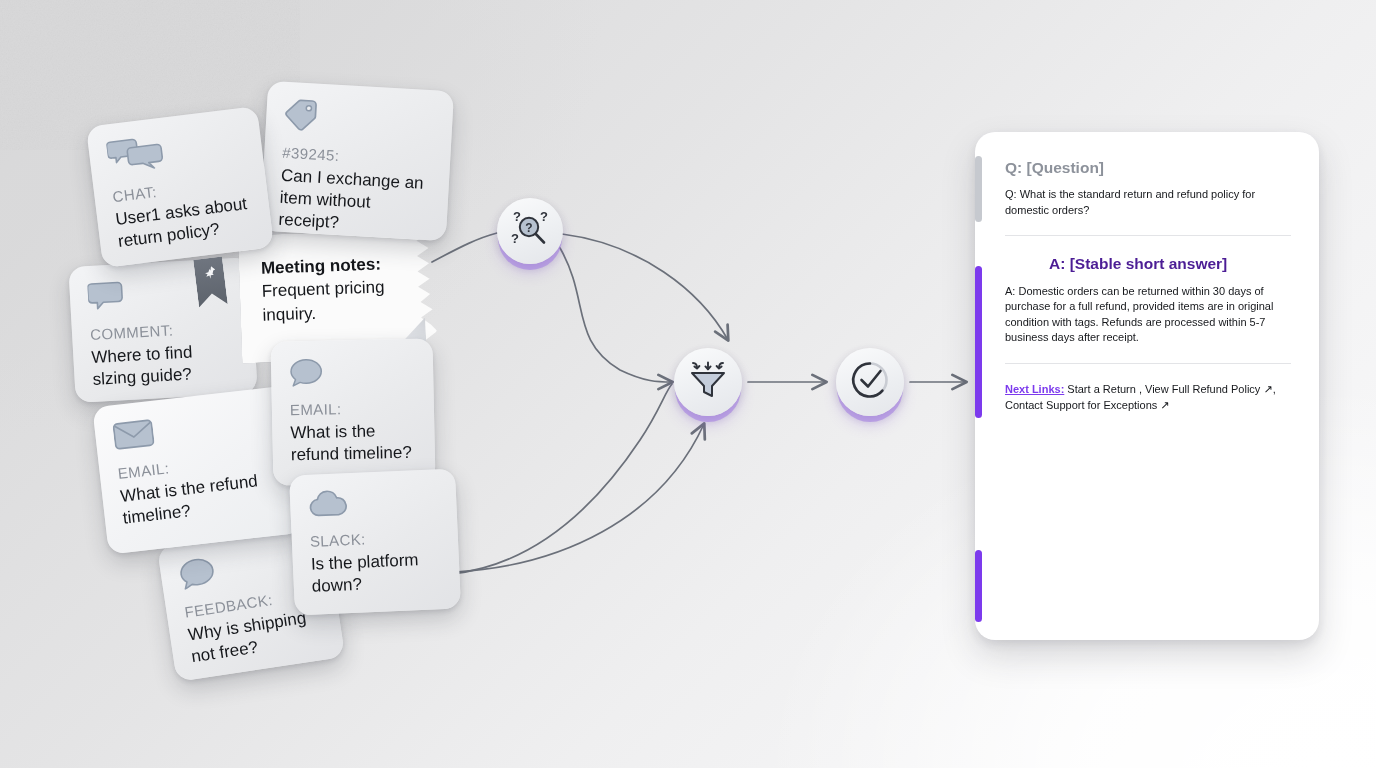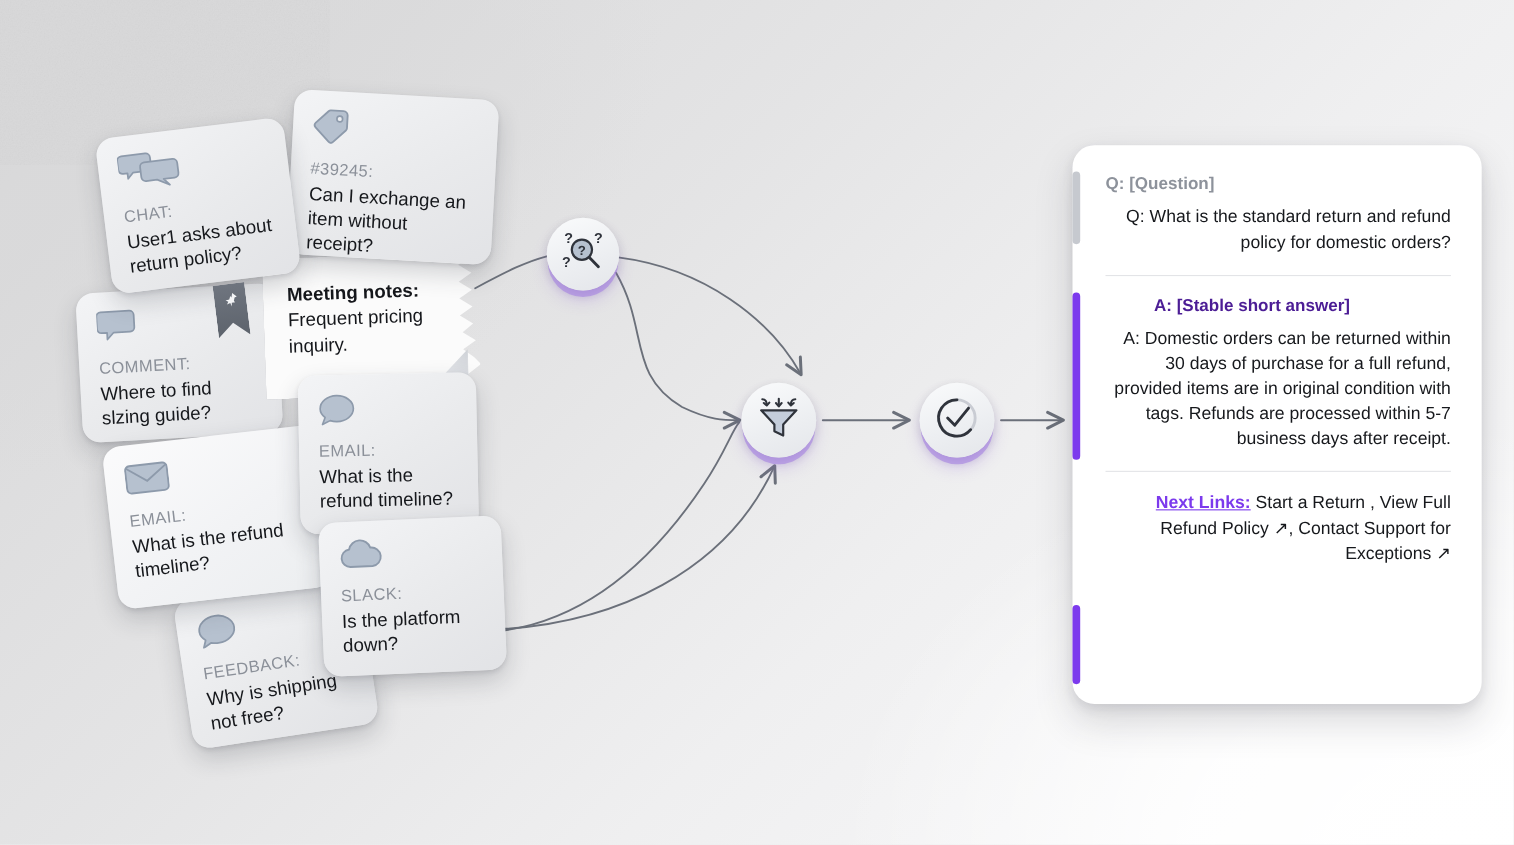--- a/index.html
+++ b/index.html
@@ -75,30 +75,30 @@
     position:absolute;border-radius:50%;
     background:linear-gradient(160deg,#fafbfc 0%,#eceef1 60%,#e4e6ea 100%);
     display:flex;align-items:center;justify-content:center;
     box-shadow:0 7px 0 -1px rgba(167,130,226,.62),
                0 10px 16px -4px rgba(150,110,215,.45),
                0 3px 9px rgba(45,48,58,.16);
   }
 
   
   .answer{
-    position:absolute;left:975px;top:132px;width:372px;height:508px;
+    position:absolute;left:975px;top:132px;width:344px;height:508px;
     background:#ffffff;border-radius:20px;
     box-shadow:0 16px 34px rgba(40,44,54,.17), 0 4px 10px rgba(40,44,54,.10);
     box-sizing:border-box;padding:26px 28px 22px 30px;
   }
   .answer .bar{position:absolute;left:0;width:7px;border-radius:4px;}
   .ans-h{font-size:15.5px;font-weight:700;line-height:1.3;margin-bottom:9px;}
   .ans-h.gray{color:#8d929b;}
   .ans-h.purple{color:#4c1d95;margin-left:44px;}
-  .ans-p{font-size:16px;line-height:1.42;color:#16181c;text-align:right;}
+  .ans-p{font-size:11px;line-height:1.42;color:#16181c;}
   .ans-p.muted{color:#6f747e;}
   .ans-p .lbl{font-weight:700;color:#4a4f59;}
   .ans-p .lbl.purple{color:#7c3aed;text-decoration:underline;}
   .rule{height:1px;background:#e3e4e7;margin:17px 0 18px 0;}
 </style>
 </head>
 <body>
 
 <div id="stage">
 

